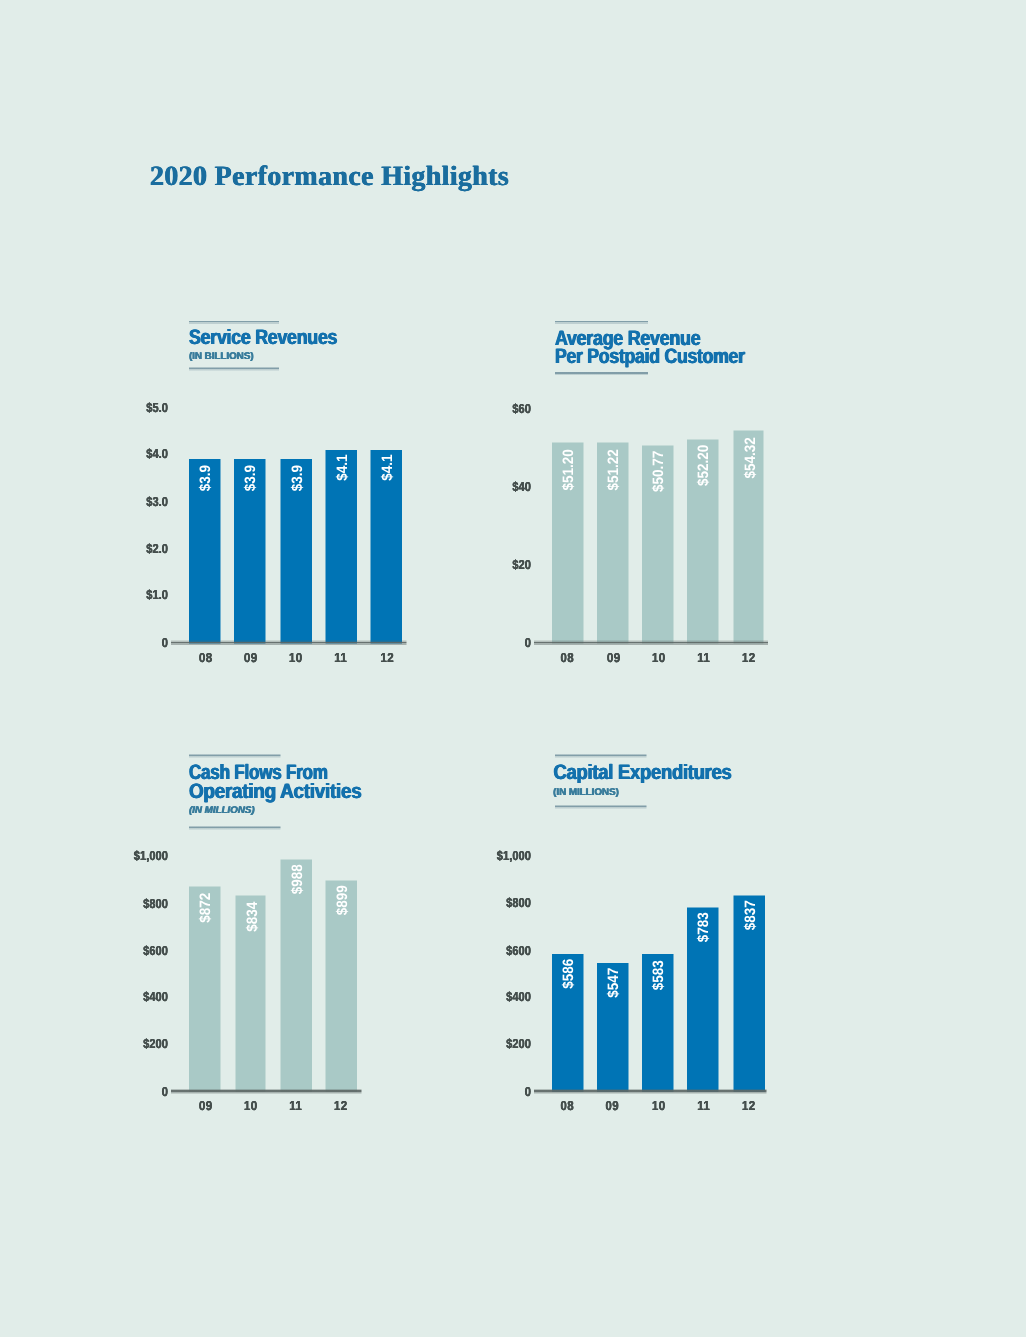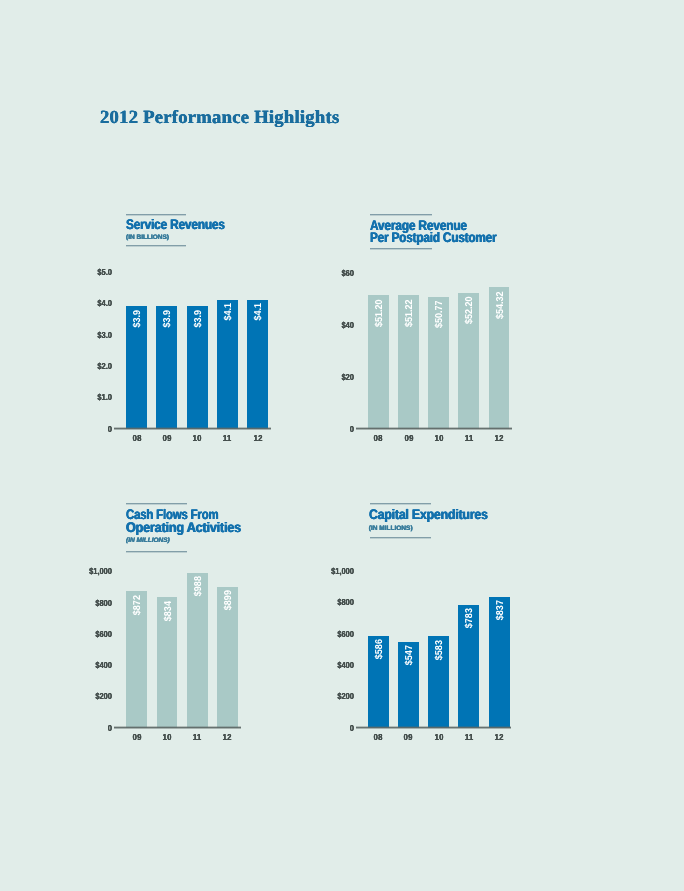--- a/index.html
+++ b/index.html
@@ -104,21 +104,21 @@
     color:#454f4d;
     text-shadow:0.16px 0 0 #454f4d, -0.16px 0 0 #454f4d;
     white-space:nowrap;
     text-align:center;
   }
 </style>
 </head>
 <body>
 
 <div class="page">
-  <h1 class="page-title">2012 Performance Highlights</h1>
+  <h1 class="page-title">2020 Performance Highlights</h1>
   <div id="charts">
       <div class="chart" style="left: 0px; top: 0px; width: 684px; height: 891px;">
         <div class="rule rule-top" style="left: 125.5px; top: 214.2px; width: 60.8px;"></div>
         <div class="rule" style="left: 125.5px; top: 245.4px; width: 60.8px;"></div>
         <div class="chart-title" style="left: 126px; top: 218.4px; transform: scaleX(0.853794);">Service Revenues</div>
         <div class="chart-sub" style="left: 126px; top: 234.2px;">(IN BILLIONS)</div>
         <div class="axis-line" style="left: 113.8px; top: 427px; width: 157.6px;"></div>
         <div class="ytick" style="left: 31.9px; width: 80px; top: 428.6px;">0</div>
         <div class="ytick" style="left: 31.9px; width: 80px; top: 397.24px;">$1.0</div>
         <div class="ytick" style="left: 31.9px; width: 80px; top: 365.88px;">$2.0</div>

